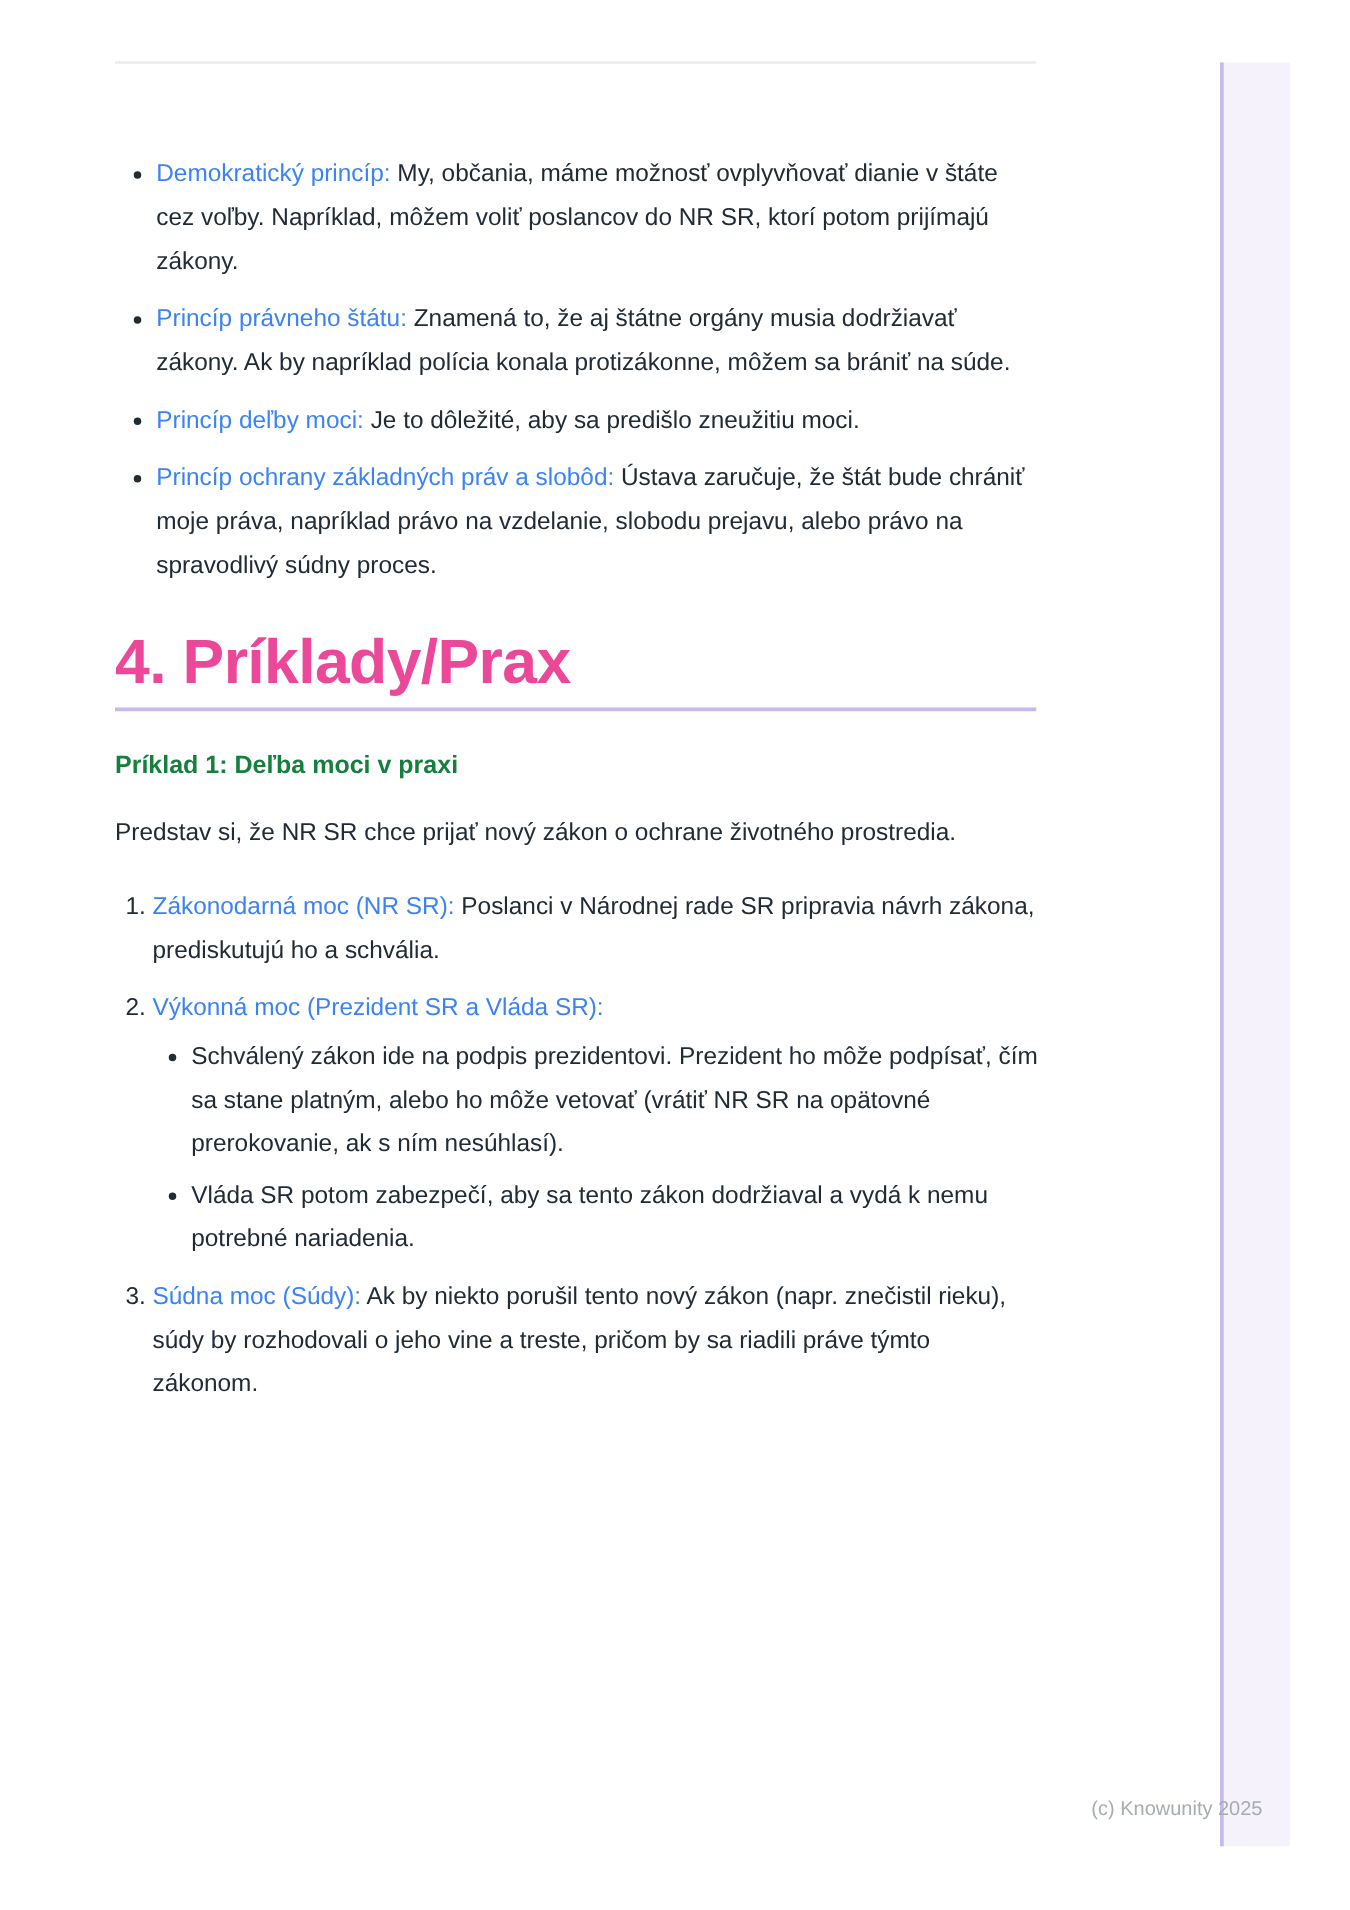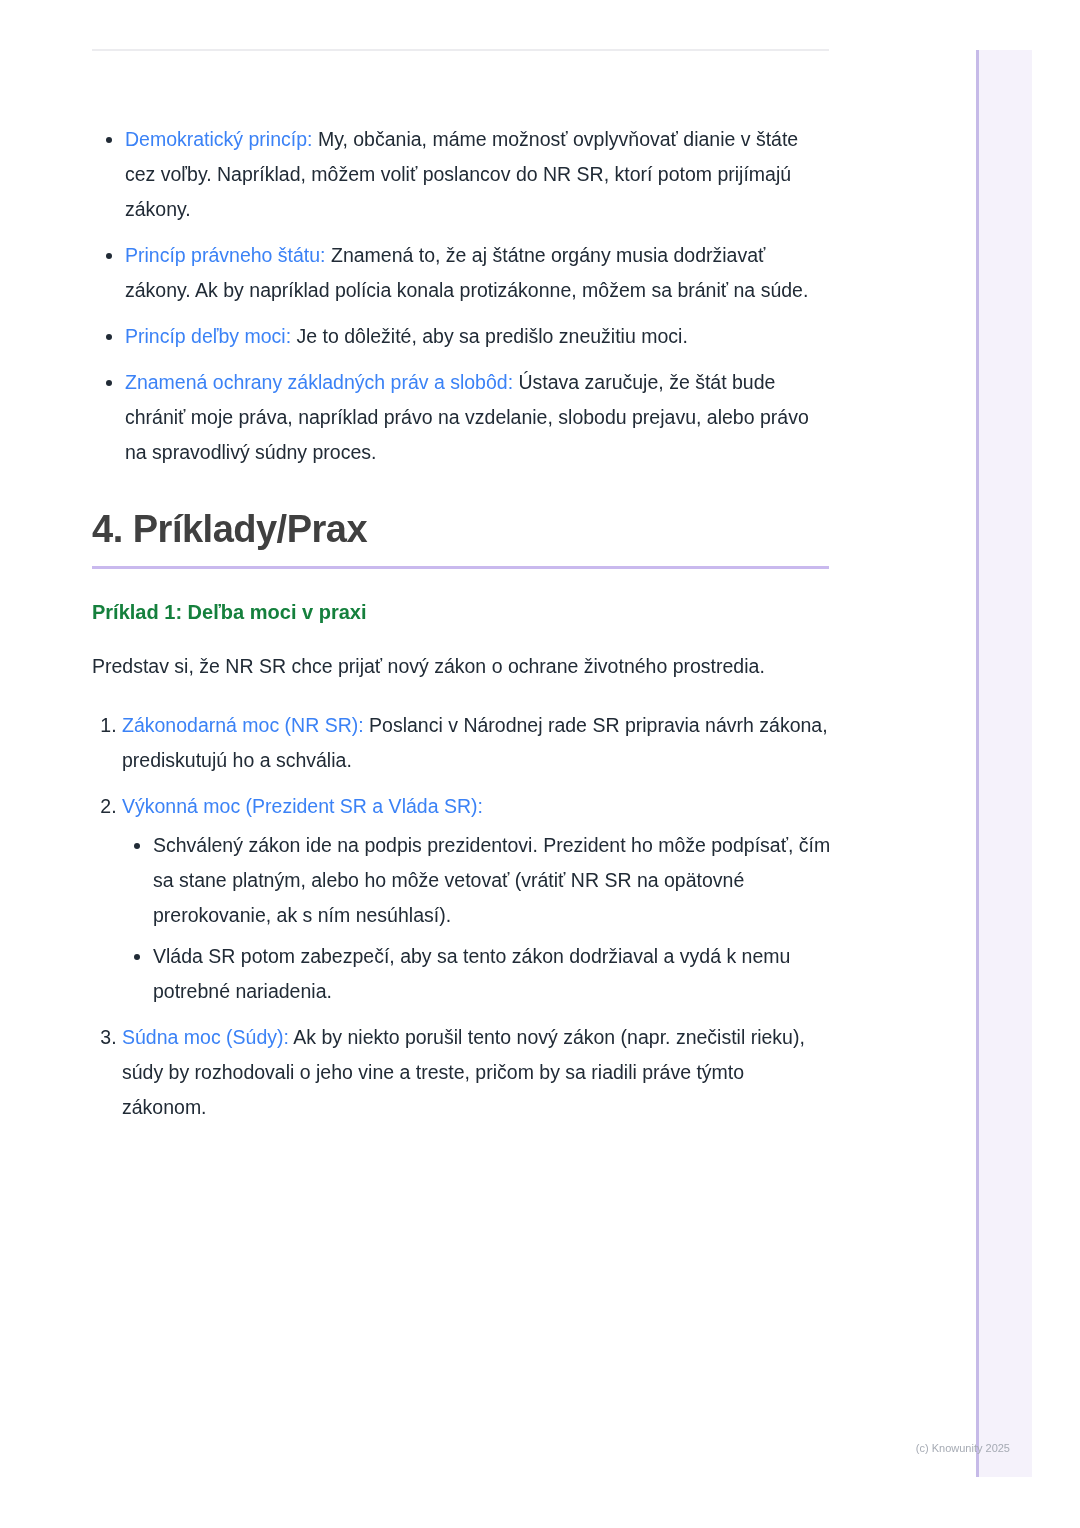--- a/index.html
+++ b/index.html
@@ -55,26 +55,26 @@
     list-style: disc;
   }
   ul.main-list > li { margin: 0 0 11px 0; }
   ul.circle-list {
     margin: 6px 0 0 0;
     padding-left: 32px;
     list-style: circle;
   }
   ul.circle-list > li { margin: 0 0 8px 0; }
   .heading-purple {
-    font-size: 38px;
+    font-size: 50px;
     line-height: 46px;
     font-weight: 700;
     letter-spacing: -0.5px;
     margin: 36px 0 0 0;
-    color: #404040;
+    color: #ec4899;
   }
   .purple-rule {
     border: none;
     height: 3px;
     width: 737px;
     margin: 14px 0 0 0;
     background: #c9b9ee;
   }
   .doc-h4 {
     font-size: 20px;
@@ -92,21 +92,21 @@
   ul.step-sub {
     margin: 4px 0 0 0;
     padding-left: 31px;
     list-style: disc;
   }
   ul.step-sub > li { margin: 0 0 6px 0; }
   .watermark {
     position: absolute;
     right: 70px;
     top: 1438px;
-    font-size: 11px;
+    font-size: 16px;
     line-height: 20px;
     color: #a6abb4;
   }
 </style>
 </head>
 <body>
 
 <div class="top-divider"></div>
 <div class="side-strip"></div>
 
@@ -117,21 +117,21 @@
     <li>
       <span class="b">Demokratický princíp:</span><span> My, občania, máme možnosť ovplyvňovať dianie v štáte cez voľby. Napríklad, môžem voliť poslancov do NR SR, ktorí potom prijímajú zákony.</span>
     </li>
     <li>
       <span class="b">Princíp právneho štátu:</span><span> Znamená to, že aj štátne orgány musia dodržiavať zákony. Ak by napríklad polícia konala protizákonne, môžem sa brániť na súde.</span>
     </li>
     <li>
       <span class="b">Princíp deľby moci:</span><span> Je to dôležité, aby sa predišlo zneužitiu moci.</span>
     </li>
     <li>
-      <span class="b">Znamená ochrany základných práv a slobôd:</span><span> Ústava zaručuje, že štát bude chrániť moje práva, napríklad právo na vzdelanie, slobodu prejavu, alebo právo na spravodlivý súdny proces.</span>
+      <span class="b">Princíp ochrany základných práv a slobôd:</span><span> Ústava zaručuje, že štát bude chrániť moje práva, napríklad právo na vzdelanie, slobodu prejavu, alebo právo na spravodlivý súdny proces.</span>
     </li>
   </ul>
 
   <div class="heading-purple">4. Príklady/Prax</div>
   <hr class="purple-rule">
 
   <div class="doc-h4">Príklad 1: Deľba moci v praxi</div>
 
   <p class="body-par">Predstav si, že NR SR chce prijať nový zákon o ochrane životného prostredia.</p>
 

